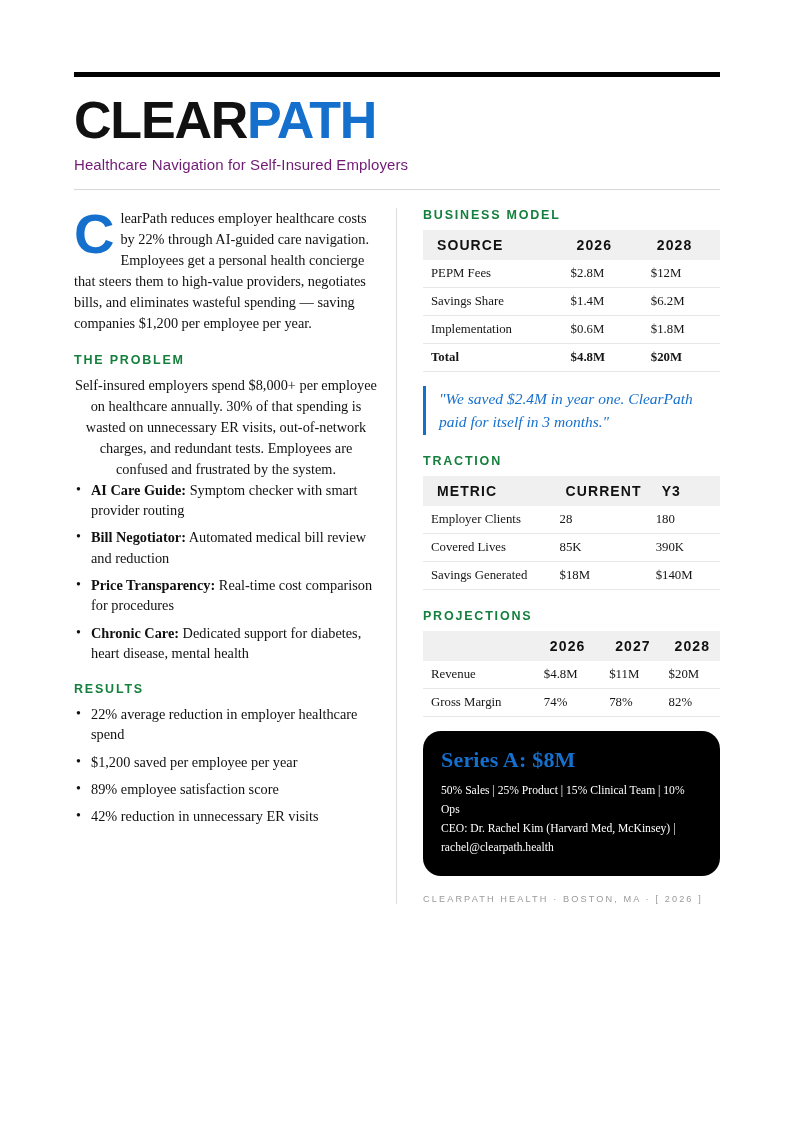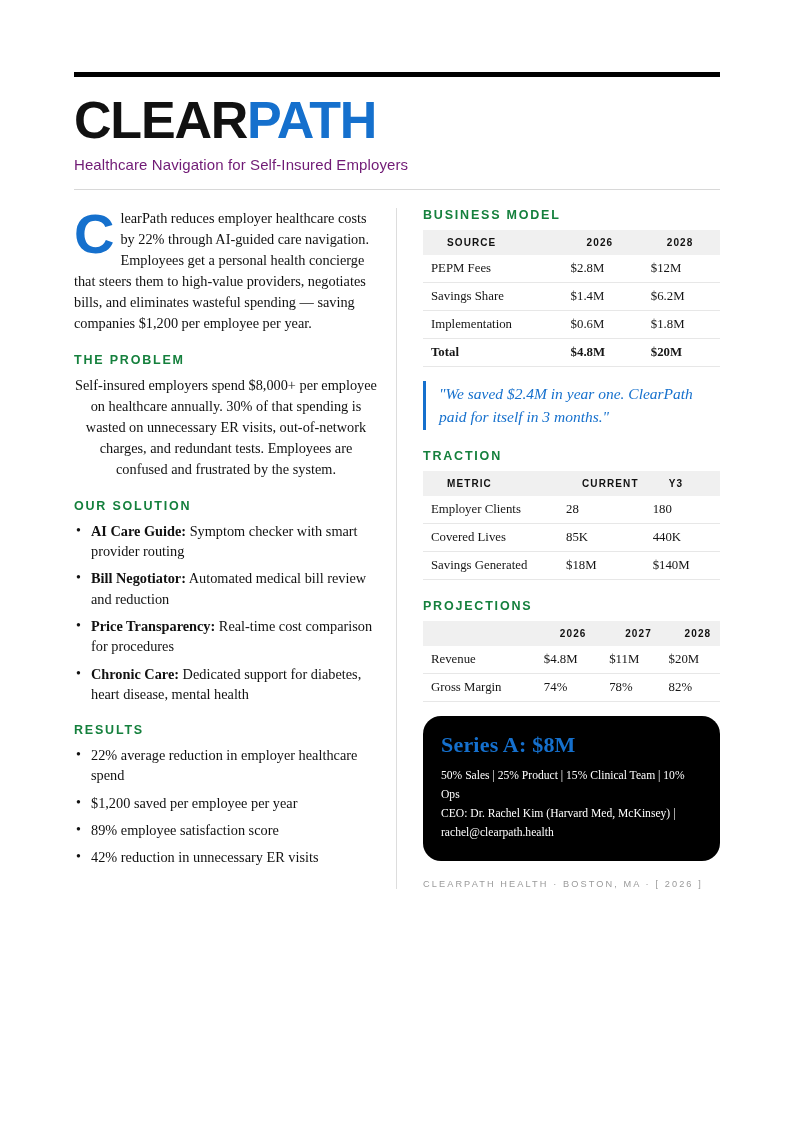--- a/index.html
+++ b/index.html
@@ -123,27 +123,27 @@
   ul.blist li b { font-weight: bold; }
 
   
   table.dt {
     width: 100%;
     border-collapse: collapse;
     margin-bottom: 4px;
   }
   table.dt th {
     font-family: "Liberation Sans", sans-serif;
-    font-size: 10px;
+    font-size: 14px;
     font-weight: bold;
     letter-spacing: 1.1px;
     text-align: left;
     background: #f0f0f0;
     color: #111111;
-    padding: 7px 6px 7px 24px;
+    padding: 7px 6px 7px 14px;
     text-transform: uppercase;
   }
   table.dt td {
     font-size: 12.8px;
     padding: 6px 6px 6px 8px;
     border-bottom: 1px solid #e7e7e7;
     color: #151515;
   }
   table.dt tr.total td {
     font-weight: bold;
@@ -210,21 +210,20 @@
 
   <div class="columns">
 
     <div class="col-left">
 
       <p class="lead"><span class="dropcap">C</span><span>learPath reduces employer healthcare costs by 22% through AI-guided care navigation. Employees get a personal health concierge that steers them to high-value providers, negotiates bills, and eliminates wasteful spending — saving companies $1,200 per employee per year.</span></p>
 
       <h2 class="sec">THE PROBLEM</h2>
       <p class="body">Self-insured employers spend $8,000+ per employee on healthcare annually. 30% of that spending is wasted on unnecessary ER visits, out-of-network charges, and redundant tests. Employees are confused and frustrated by the system.</p>
 
-      <h2 class="sec">OUR SOLUTION</h2>
       <ul class="blist">
         <li><b>AI Care Guide:</b> <span>Symptom checker with smart provider routing</span></li>
         <li><b>Bill Negotiator:</b> <span>Automated medical bill review and reduction</span></li>
         <li><b>Price Transparency:</b> <span>Real-time cost comparison for procedures</span></li>
         <li><b>Chronic Care:</b> <span>Dedicated support for diabetes, heart disease, mental health</span></li>
       </ul>
 
       <h2 class="sec">RESULTS</h2>
       <ul class="blist">
         <li>22% average reduction in employer healthcare spend</li>
@@ -295,21 +294,21 @@
         </thead>
         <tbody>
           <tr>
             <td>Employer Clients</td>
             <td>28</td>
             <td>180</td>
           </tr>
           <tr>
             <td>Covered Lives</td>
             <td>85K</td>
-            <td>440K</td>
+            <td>390K</td>
           </tr>
           <tr>
             <td>Savings Generated</td>
             <td>$18M</td>
             <td>$140M</td>
           </tr>
         </tbody>
       </table>
 
       <h2 class="sec">PROJECTIONS</h2>

